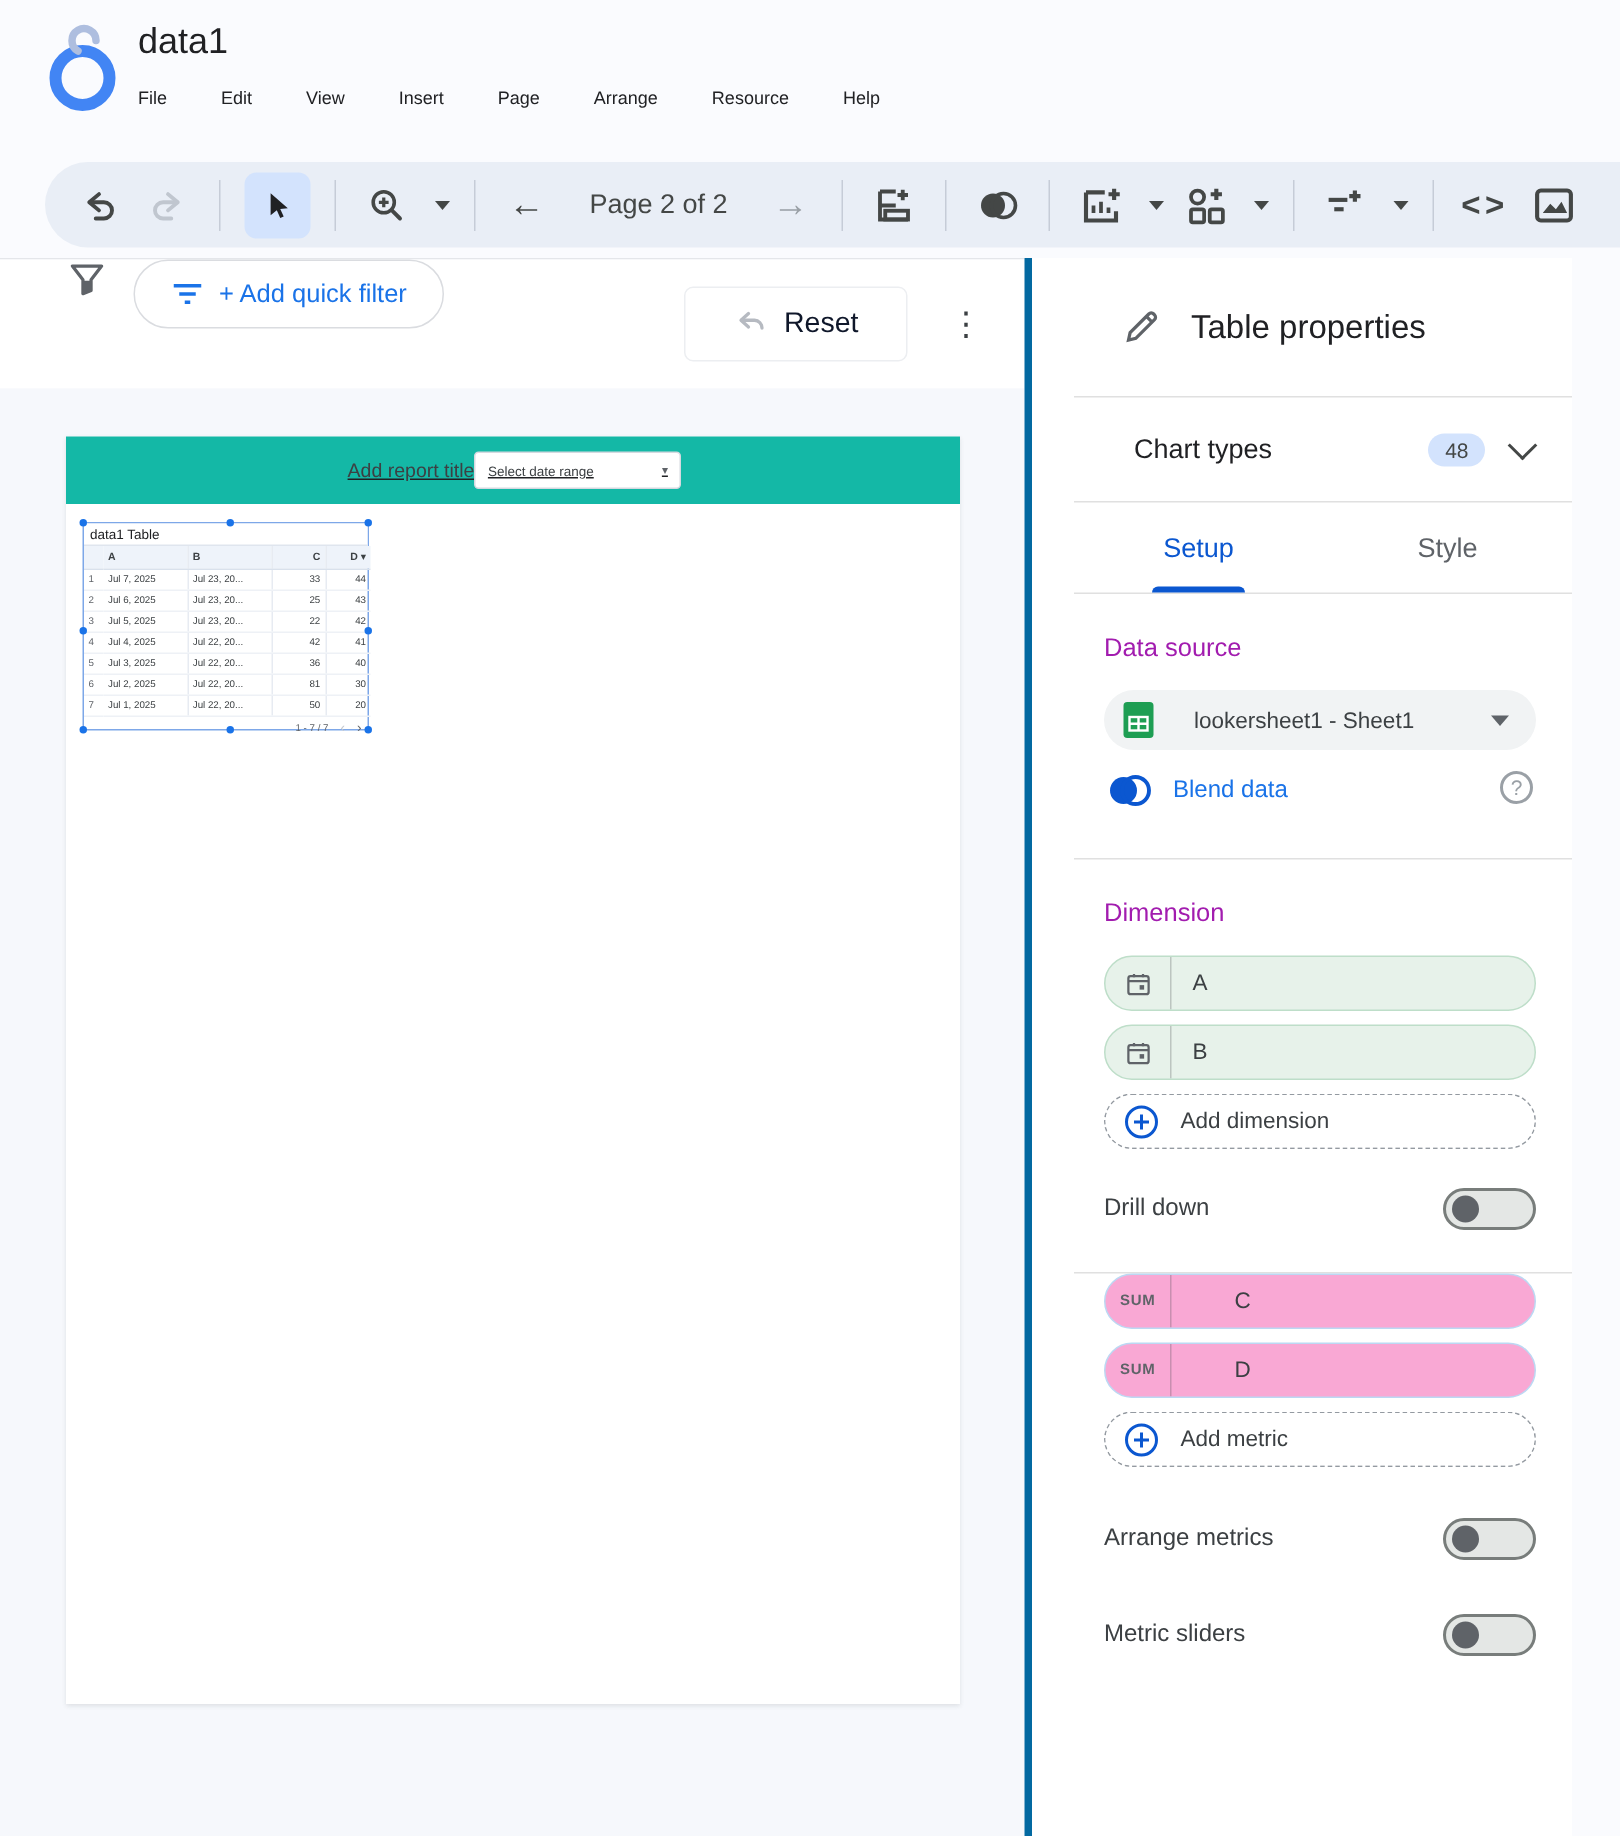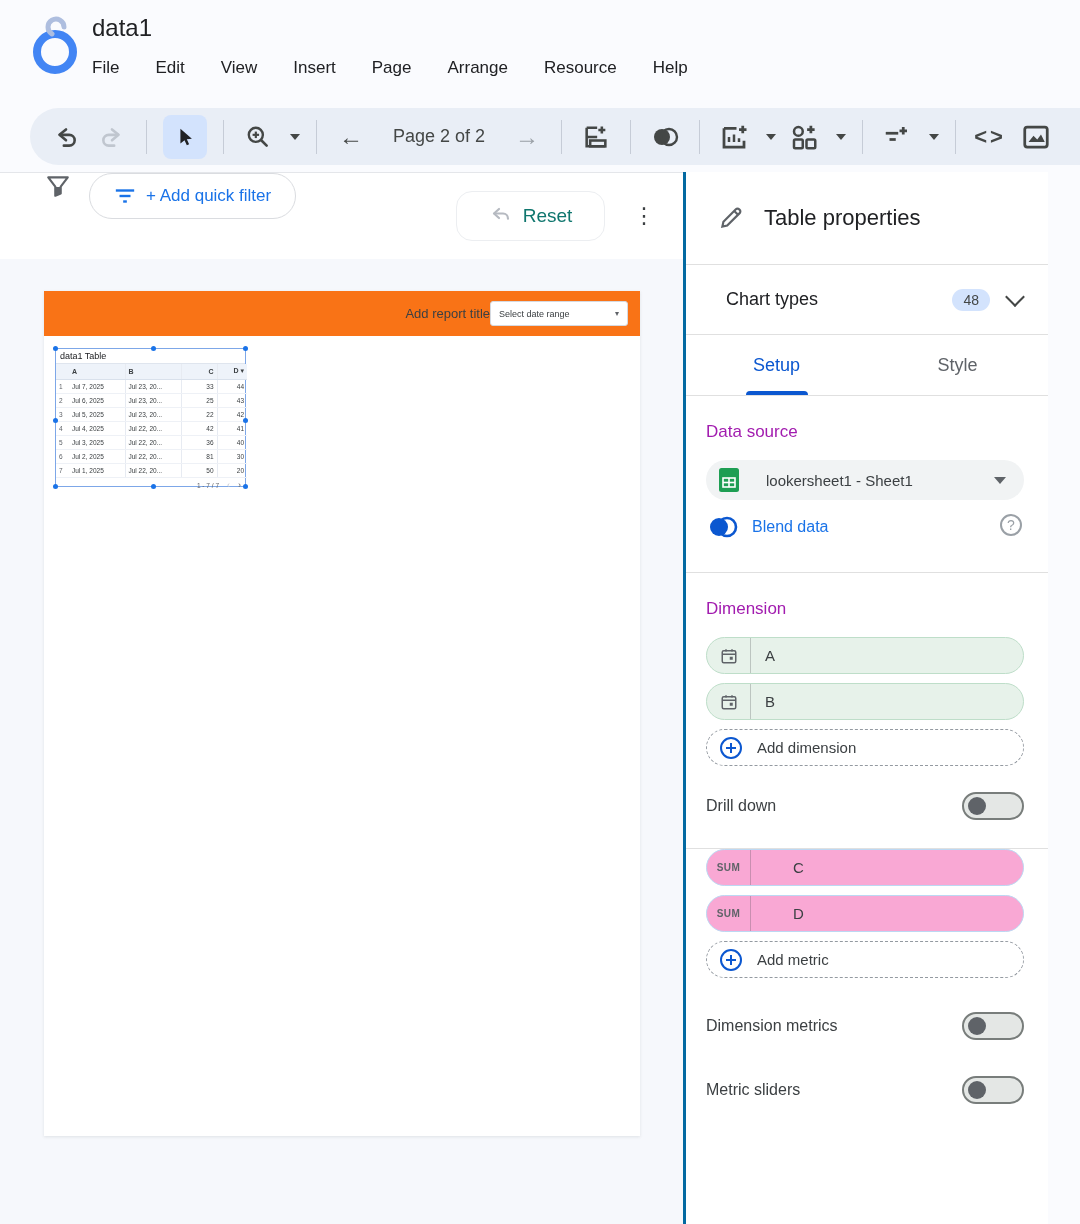--- a/index.html
+++ b/index.html
@@ -3,21 +3,21 @@
 <meta charset="utf-8">
 <style>
   * { margin:0; padding:0; box-sizing:border-box; }
   html,body { width:1080px; height:1224px; overflow:hidden;
     font-family:"Liberation Sans","DejaVu Sans",sans-serif; background:#fafbfe; color:#202124; }
 
   
   .app-header { position:absolute; left:0; top:0; width:1080px; height:100px; background:#fafbfe; }
   .logo { position:absolute; left:28px; top:14px; width:56px; height:62px; }
   .doc-title { position:absolute; left:92px; top:14px; font-size:24px; color:#202124; }
-  .menu-row { position:absolute; left:92px; top:58px; display:flex; gap:36px; font-size:17px; color:#202124; }
+  .menu-row { position:absolute; left:92px; top:58px; display:flex; gap:36px; font-size:12px; color:#202124; }
   .menu-row span { cursor:default; }
 
   
   .toolbar-strip { position:absolute; left:0; top:100px; width:1080px; height:72px; background:#fafbfe; }
   .toolbar-pill { position:absolute; left:30px; top:8px; width:1090px; height:57px; background:#e9eef6;
     border-radius:29px; display:flex; align-items:center; padding:0 18px; gap:10px; }
   .tb-icon { width:36px; height:36px; display:flex; align-items:center; justify-content:center; flex:0 0 auto; }
   .tb-div { width:1px; height:34px; background:#c6ccd7; margin:0 6px; flex:0 0 auto; }
   .tb-sel { background:#d3e3fd; border-radius:8px; width:44px; height:44px; }
   .caret-down { width:0; height:0; border-left:5px solid transparent; border-right:5px solid transparent;
@@ -30,31 +30,31 @@
   
   .content { position:absolute; left:0; top:172px; width:1080px; height:1052px; display:flex; }
   .left-col { width:683px; height:100%; display:flex; flex-direction:column; border-top:1px solid #e4e6ea; }
 
   
   .filter-bar { height:86px; background:#ffffff; display:flex; padding:0 37px; position:relative; }
   .funnel { width:26px; height:26px; margin:0 18px 0 8px; }
   .quick-filter-btn { height:46px; border:1px solid #dadce0; border-radius:23px; background:#fff;
     display:flex; align-items:center; gap:10px; padding:0 24px; color:#1a73e8; font-size:17px; cursor:pointer; }
   .reset-btn { position:absolute; left:456px; top:18px; width:149px; height:50px; border:1px solid #eceef1;
-    border-radius:16px; background:#fff; display:flex; align-items:center; justify-content:center; gap:10px;
-    color:#0f766e; font-size:19px; }
+    border-radius:6px; background:#fff; display:flex; align-items:center; justify-content:center; gap:10px;
+    color:#0f172a; font-size:19px; }
   .kebab { position:absolute; left:630px; top:22px; width:28px; height:42px; display:flex; align-items:center;
     justify-content:center; font-size:22px; color:#3c4043; letter-spacing:0; }
 
   
   .workspace { flex:1; background:#f6f8fc; position:relative; }
   .report-page { position:absolute; left:44px; top:32px; width:596px; height:845px; background:#ffffff;
     box-shadow:0 1px 3px rgba(60,64,67,0.12); }
-  .page-head { height:45px; background:#f97316; display:flex; align-items:center; justify-content:flex-end;
-    padding:0 12px 0 14px; }
+  .page-head { height:45px; background:#14b8a6; display:flex; align-items:center; justify-content:center;
+    padding:0 12px 0 14px;text-decoration:underline; }
   .report-title-ph { font-size:13px; color:#3c4043; }
   .date-range-btn { width:138px; height:25px; background:#fff; border:1px solid #d5d9e0; border-radius:3px;
     display:flex; align-items:center; justify-content:space-between; padding:0 8px; color:#3c4043; font-size:9px; }
   .date-range-btn .sm-caret { font-size:8px; color:#5f6368; }
 
   
   .tbl-el { position:absolute; left:11px; top:57px; width:191px; height:139px; background:#fff;
     border:1px solid #7da7e8; outline:none; font-size:7px; }
   .handle { position:absolute; width:5px; height:5px; background:#1a73e8; border-radius:50%; z-index:5; }
   .tbl-title { height:15px; line-height:15px; font-size:9px; color:#202124; padding-left:4px;
@@ -67,21 +67,21 @@
   .tbl th.colB, .tbl td.colB { width:56px; border-left:1px solid #e7ebf2; }
   .tbl th.colC, .tbl td.colC { width:36px; text-align:right; border-left:1px solid #e7ebf2; }
   .tbl th.colD, .tbl td.colD { width:30px; text-align:right; border-left:1px solid #e7ebf2; }
   .tbl td { height:14px; font-size:6.5px; color:#3c4043; border-bottom:1px solid #eef1f6; padding:0 3px; }
   .tbl-footer { display:flex; justify-content:flex-end; align-items:center; height:15px; font-size:6.5px;
     color:#5f6368; gap:8px; padding-right:4px; }
   .pg-arrow { font-size:9px; color:#5f6368; }
   .pg-arrow.dim { color:#c3c8d0; }
 
   
-  .panel { width:365px; height:100%; background:#ffffff; border-left:3px solid #0369a1; overflow:hidden; position:relative; }
+  .panel { width:365px; height:100%; background:#ffffff; border-left:5px solid #0369a1; overflow:hidden; position:relative;padding-left:28px; }
   .panel-header { height:93px; display:flex; align-items:center; gap:20px; padding-left:32px;
     border-bottom:1px solid #e0e0e0; }
   .panel-header .title { font-size:22px; color:#202124; }
   .chart-types-row { height:70px; display:flex; align-items:center; padding:0 26px 0 40px;
     border-bottom:1px solid #e0e0e0; }
   .chart-types-row .label { font-size:18px; color:#202124; flex:1; }
   .count-badge { background:#d3e3fd; color:#444746; font-size:14px; border-radius:12px; padding:3px 11px; margin-right:18px; }
   .chev { width:14px; height:14px; border-right:2px solid #444746; border-bottom:2px solid #444746;
     transform:rotate(45deg); margin-top:-6px; }
   .tabs-row { height:61px; display:flex; border-bottom:1px solid #e0e0e0; }
@@ -490,21 +490,21 @@
       <div class="add-chip">
         <svg width="24" height="24" viewBox="0 0 24 24">
           <circle cx="12" cy="12" r="10" fill="none" stroke="#0b57d0" stroke-width="2"></circle>
           <line x1="12" y1="7" x2="12" y2="17" stroke="#0b57d0" stroke-width="2"></line>
           <line x1="7" y1="12" x2="17" y2="12" stroke="#0b57d0" stroke-width="2"></line>
         </svg>
         <span>Add metric</span>
       </div>
 
       <div class="toggle-row" style="margin-top:34px">
-        <span class="t-label">Dimension metrics</span>
+        <span class="t-label">Arrange metrics</span>
         <div class="switch">
             <div class="knob"></div>
           </div>
       </div>
 
       <div class="toggle-row" style="margin-top:36px">
         <span class="t-label">Metric sliders</span>
         <div class="switch">
             <div class="knob"></div>
           </div>

